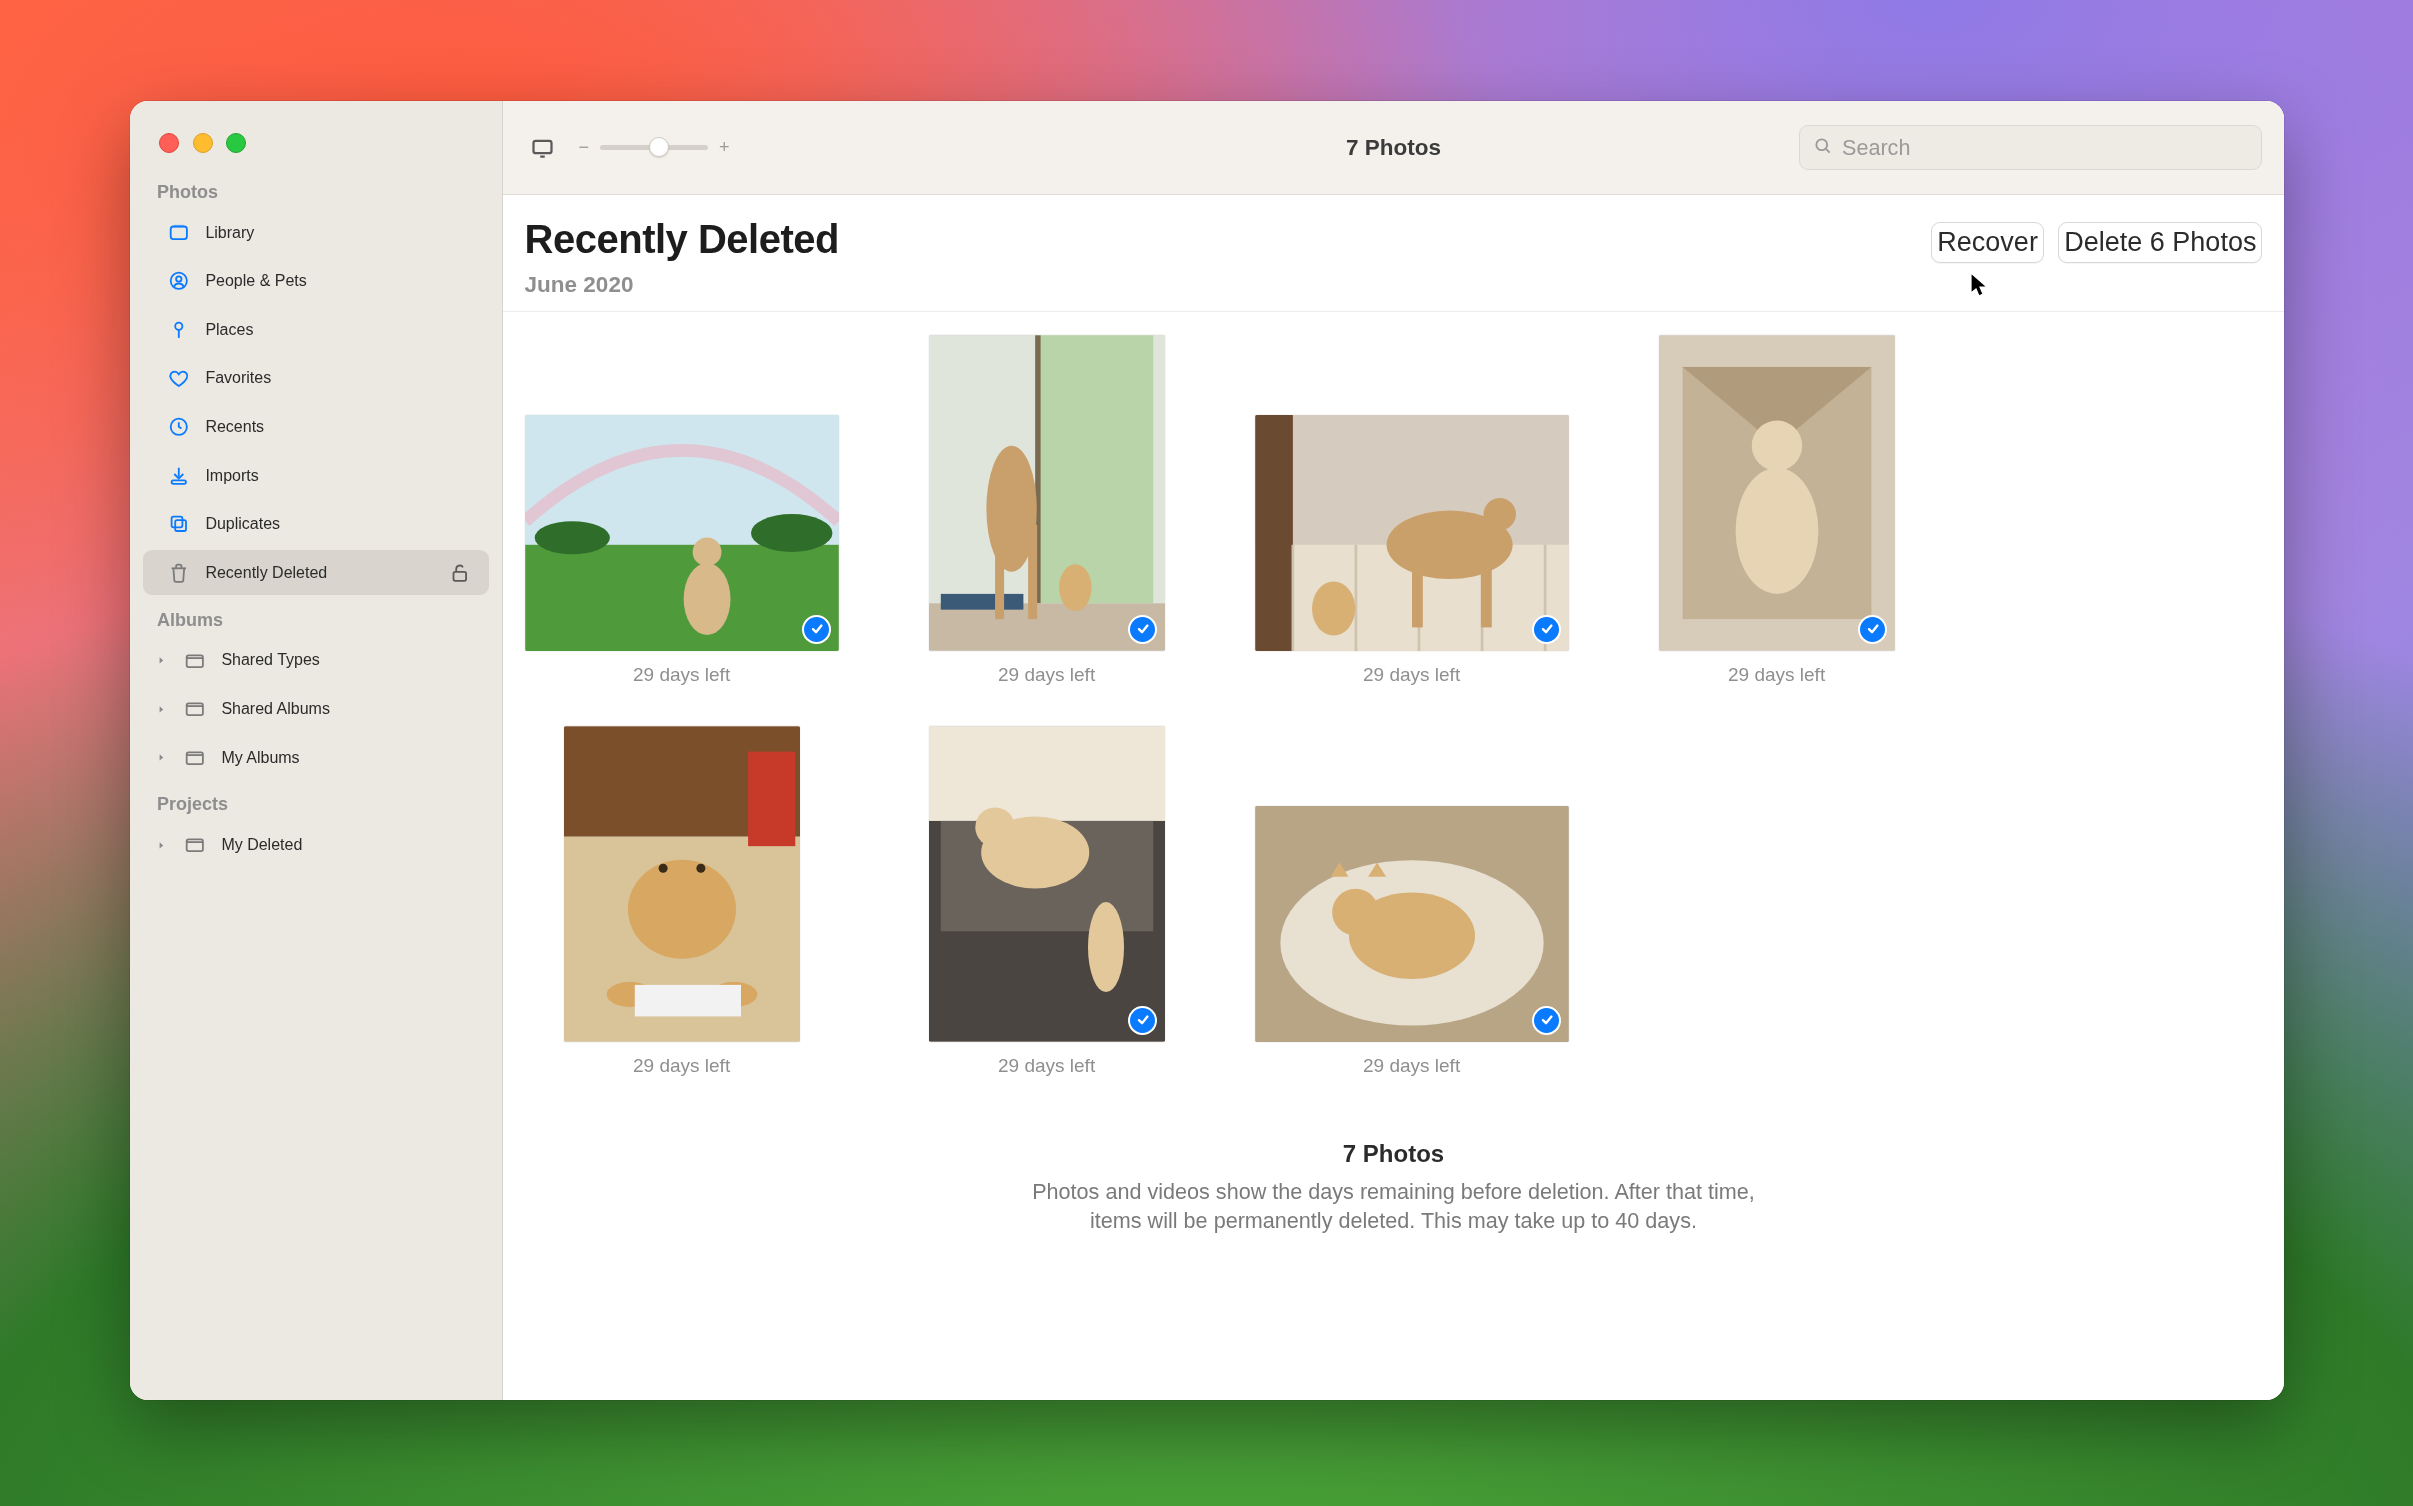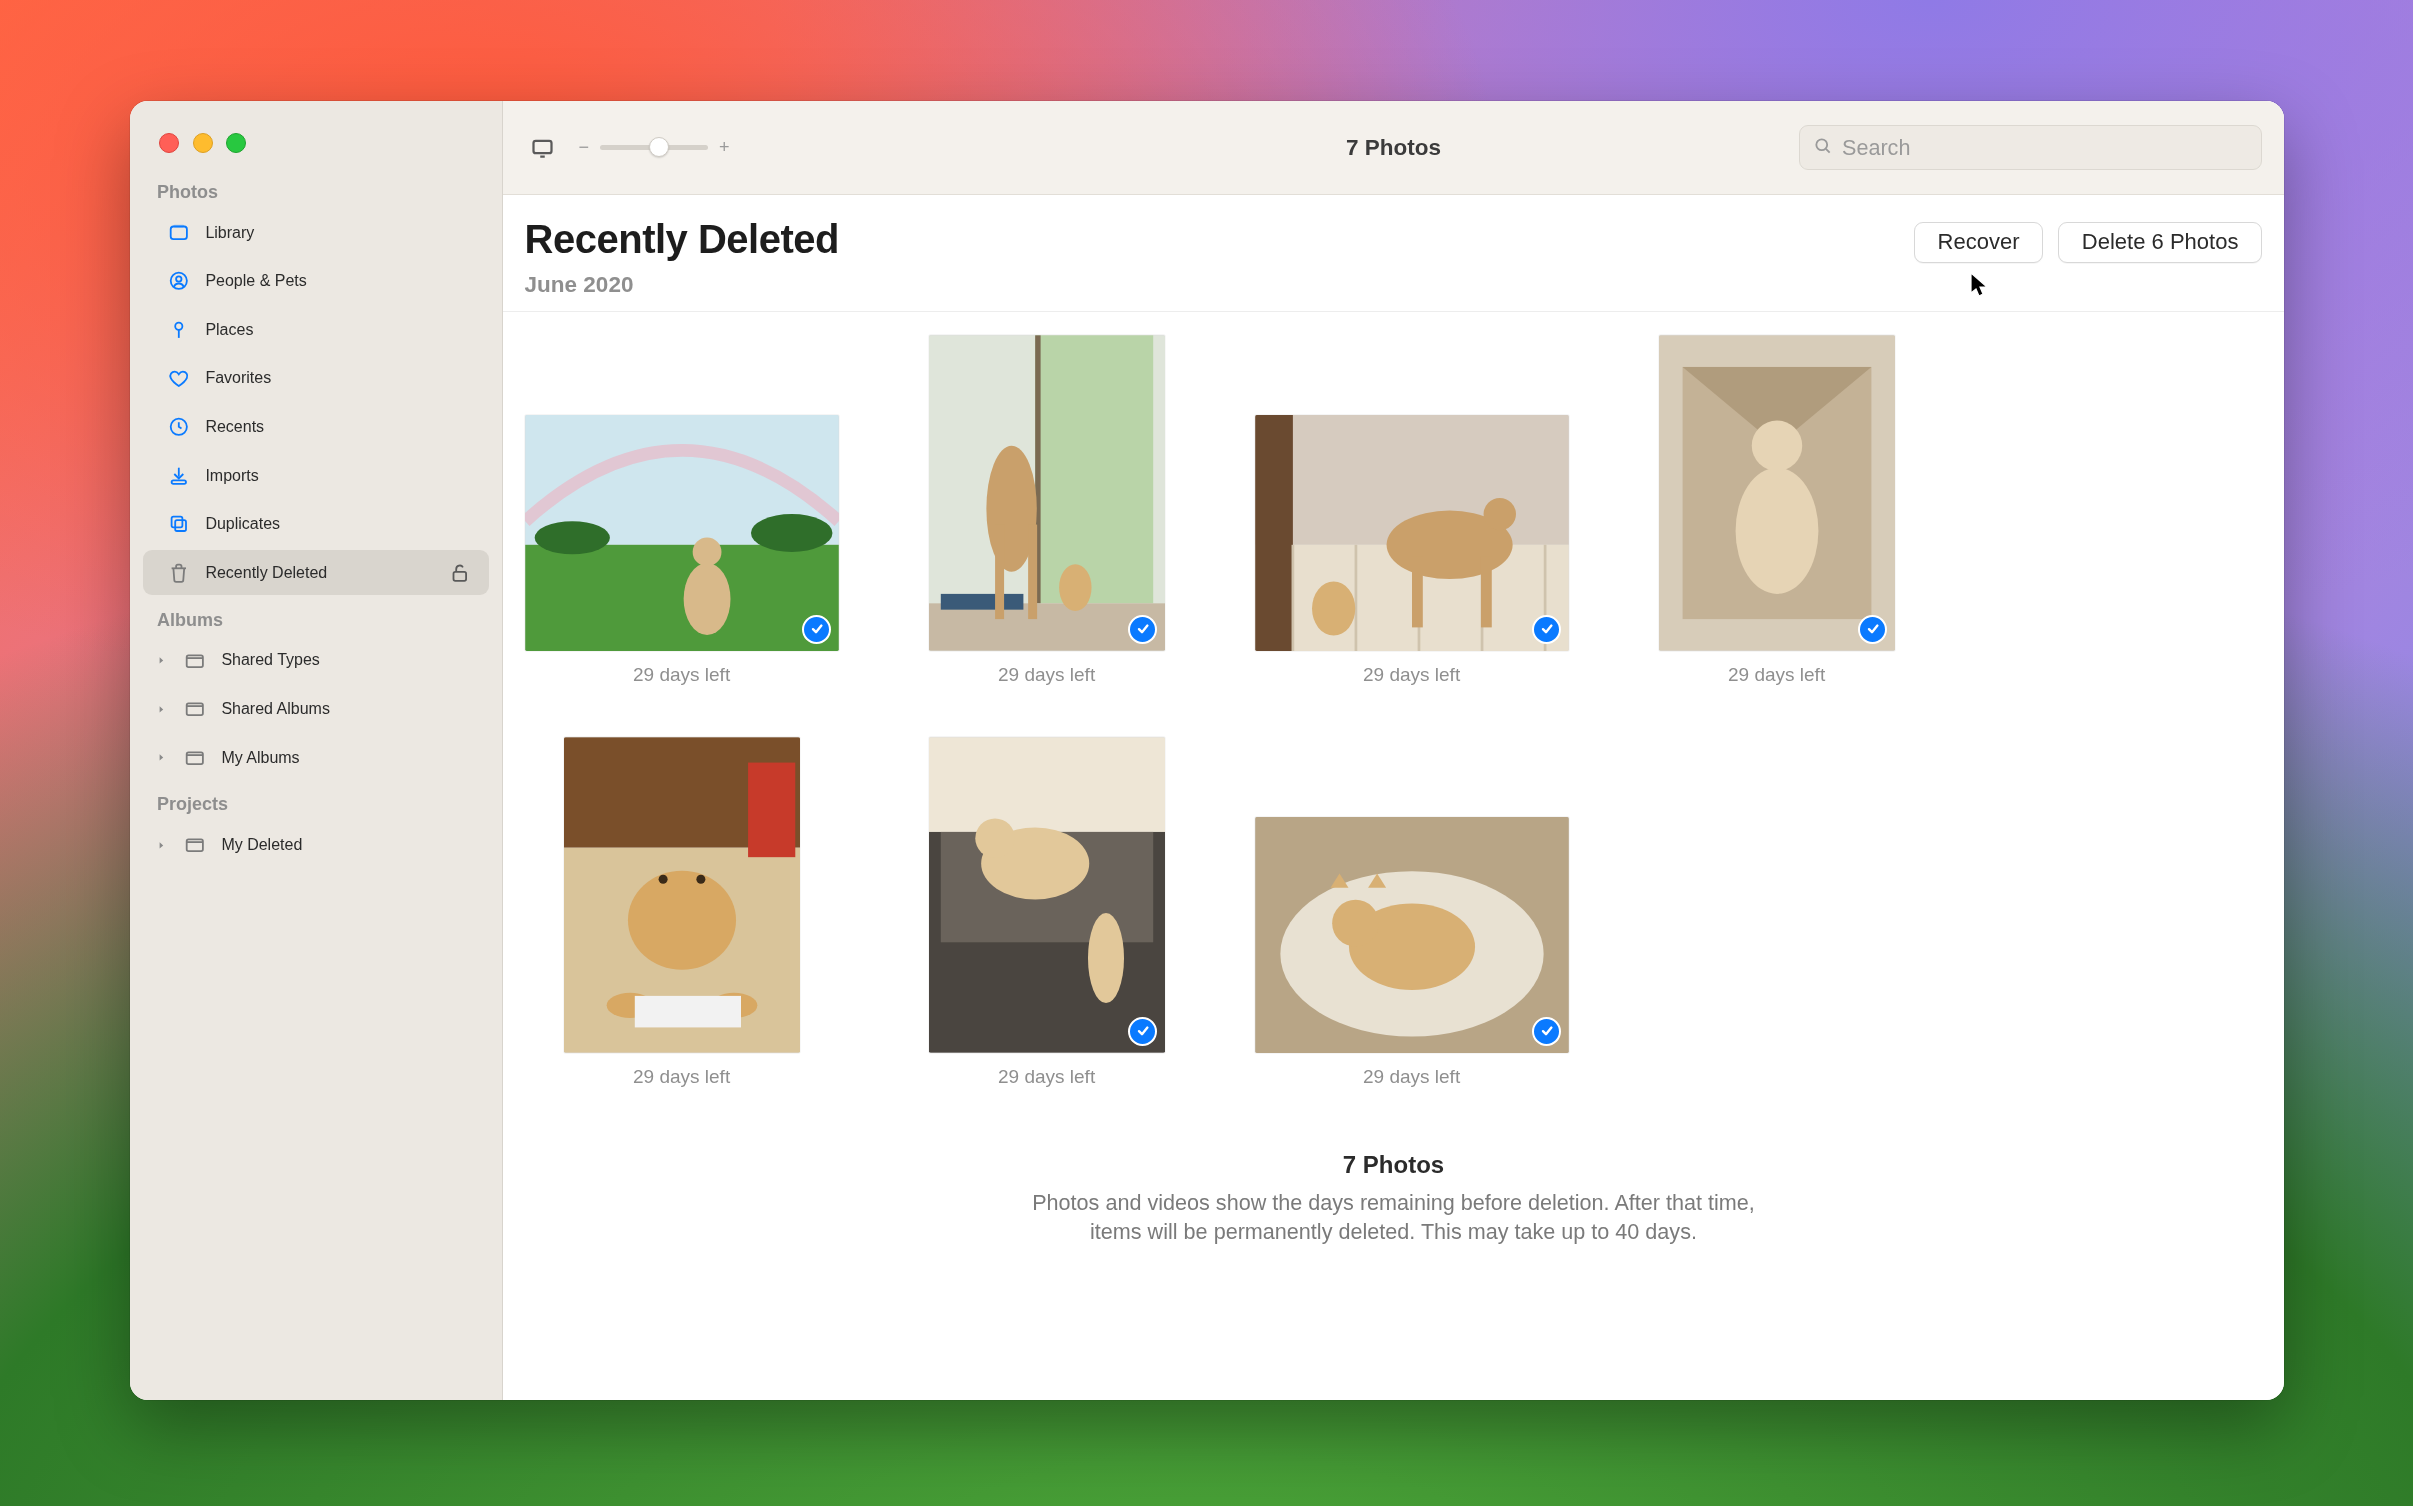--- a/index.html
+++ b/index.html
@@ -163,39 +163,39 @@
   .page-subtitle {
     font-size: 22.5px; color: #8f8f8f; font-weight: 600;
     margin: 10.8px 0 12.6px 0;
   }
   .ch-actions {
     display: flex; gap: 14.4px;
     padding-top: 5.4px;
   }
   .btn {
     height: 41px;
-    padding: 0 23px;
+    padding: 0 5px;
     background: #ffffff;
     border: 0.9px solid #d8d8d8;
     border-radius: 9px;
-    font-size: 22px;
+    font-size: 27px;
     color: #2b2b2b;
     display: inline-flex; align-items: center;
     box-shadow: 0 0.9px 0.9px rgba(0,0,0,0.04);
     cursor: default;
   }
 
   
   .scroll {
     flex: 1;
     overflow: auto;
   }
   .grid {
     display: flex; flex-wrap: wrap;
-    gap: 51px 51px;
+    gap: 40px 51px;
     padding: 23.4px 21.6px 18px 21.6px;
     align-items: flex-end;
   }
   .cell {
     display: flex; flex-direction: column; align-items: center;
     width: 314px;
   }
   .thumb {
     position: relative;
     background: #ddd;

